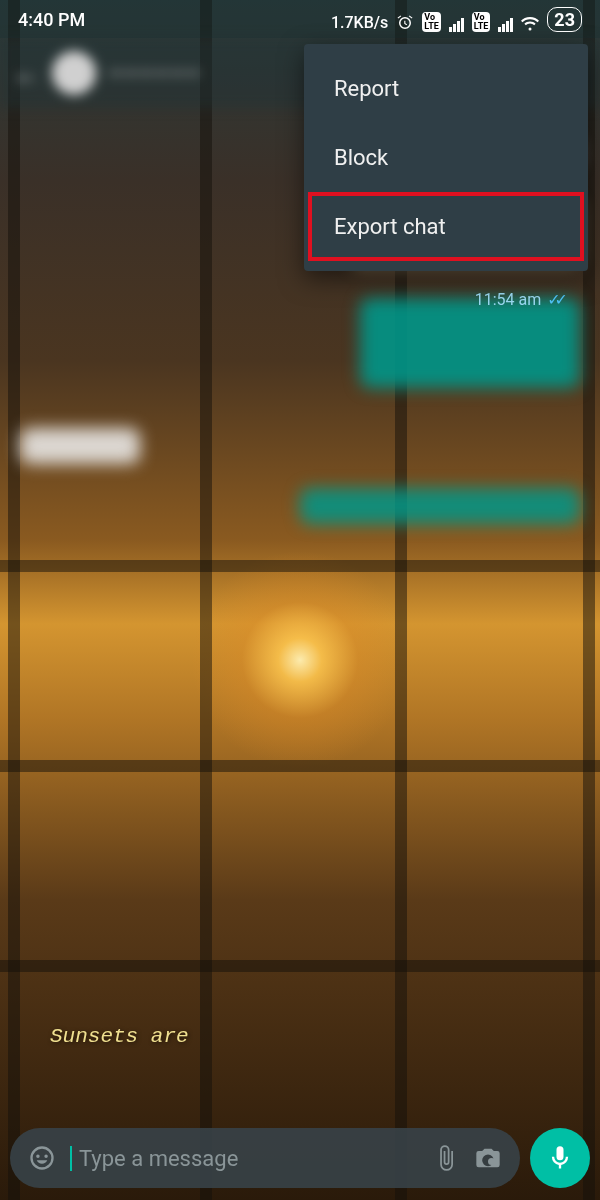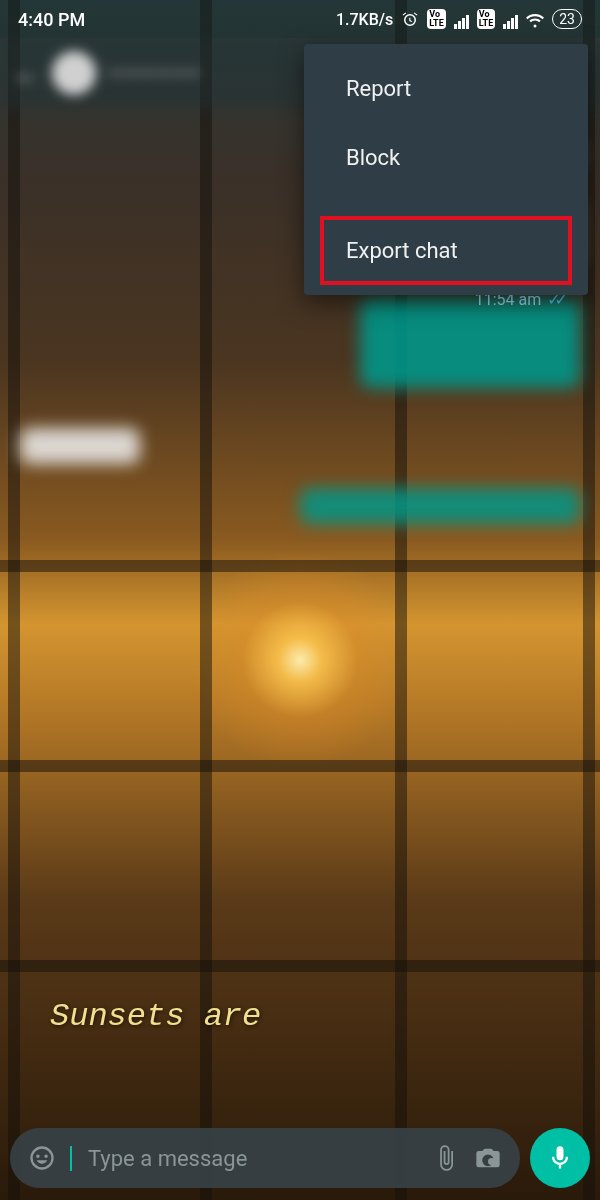--- a/index.html
+++ b/index.html
@@ -72,22 +72,22 @@
     .signal { display: inline-flex; align-items: flex-end; gap: 1px; }
     .signal span { width: 3px; background: #fff; }
     .signal span:nth-child(1){height:5px}
     .signal span:nth-child(2){height:8px}
     .signal span:nth-child(3){height:11px}
     .signal span:nth-child(4){height:14px}
     .battery-pill {
       border: 1.5px solid #fff;
       border-radius: 10px;
       padding: 1px 6px;
-      font-size: 14px;
-      font-weight: 400;
+      font-size: 18px;
+      font-weight: 700;
     }
 
     .chat-header {
       height: 70px;
       display: flex;
       align-items: center;
       padding: 0 12px;
       gap: 12px;
       position: relative;
       z-index: 5;
@@ -126,26 +126,26 @@
       font-size: 16px;
       display: flex;
       align-items: center;
       gap: 6px;
       z-index: 3;
     }
     .ticks { color: #4fc3f7; font-size: 16px; letter-spacing: -6px; }
 
     .caption {
       position: absolute;
-      bottom: 162px;
+      bottom: 150px;
       left: 50px;
       color: #f0e090;
       font-family: 'Courier New', monospace;
       font-style: italic;
-      font-size: 32px;
+      font-size: 21px;
       line-height: 1.3;
       text-shadow: 1px 1px 4px rgba(0,0,0,0.6);
       z-index: 4;
     }
 
     .input-bar {
       position: absolute;
       bottom: 12px;
       left: 10px;
       right: 10px;
@@ -162,21 +162,21 @@
       display: flex;
       align-items: center;
       padding: 0 18px;
       gap: 14px;
     }
     .input-pill .placeholder {
       flex: 1;
       color: #8a9598;
       font-size: 22px;
       border-left: 2px solid #00bfa5;
-      padding-left: 16px;
+      padding-left: 7px;
     }
     .input-icon { color: #8a9598; display: flex; }
     .input-icon svg { width: 28px; height: 28px; fill: #8a9598; }
     .mic-btn {
       width: 60px; height: 60px;
       border-radius: 50%;
       background: #00bfa5;
       display: flex;
       align-items: center;
       justify-content: center;
@@ -185,32 +185,31 @@
 
     .dropdown {
       position: absolute;
       top: 44px;
       right: 12px;
       width: 284px;
       background: #2f3e46;
       border-radius: 4px;
       box-shadow: 0 8px 24px rgba(0,0,0,0.5);
       z-index: 50;
-      padding: 10px 16px;
+      padding: 10px 4px;
     }
     .dropdown-item {
       padding: 22px 26px;
       color: #f0f0f0;
       font-size: 22px;
       cursor: pointer;
     }
     .dropdown-item.highlighted {
       outline: 4px solid #e01020;
       outline-offset: -4px;
-      margin-top: 24px;
     }
   </style>
 </head>
 <body>
 
 <div class="screen">
   <div class="bg-overlay"></div>
   <div class="grid-lines">
     <div class="vline v1"></div>
       <div class="vline v2"></div>

